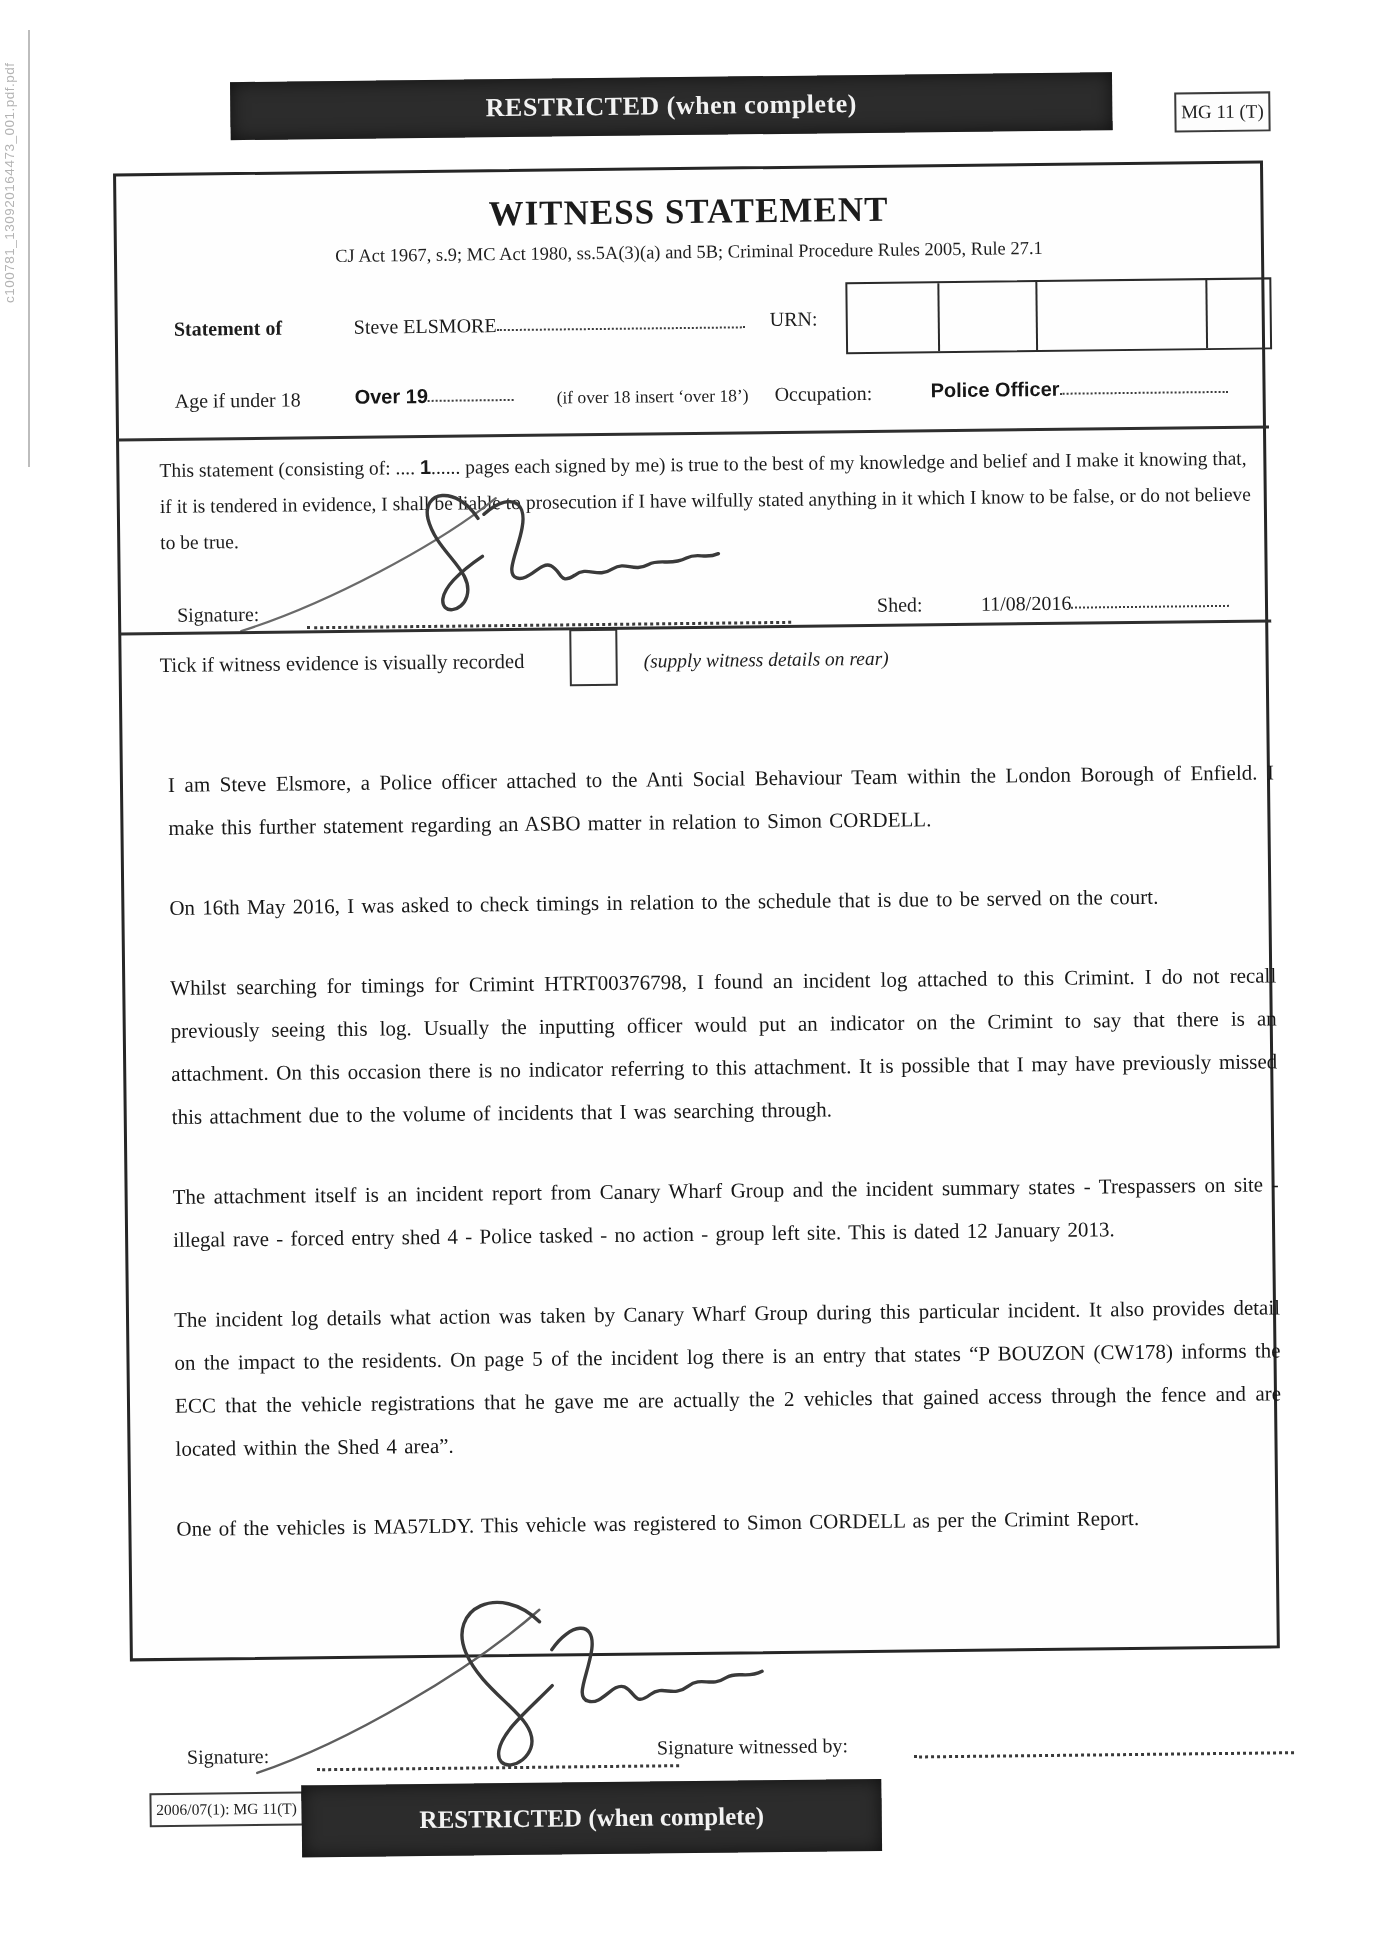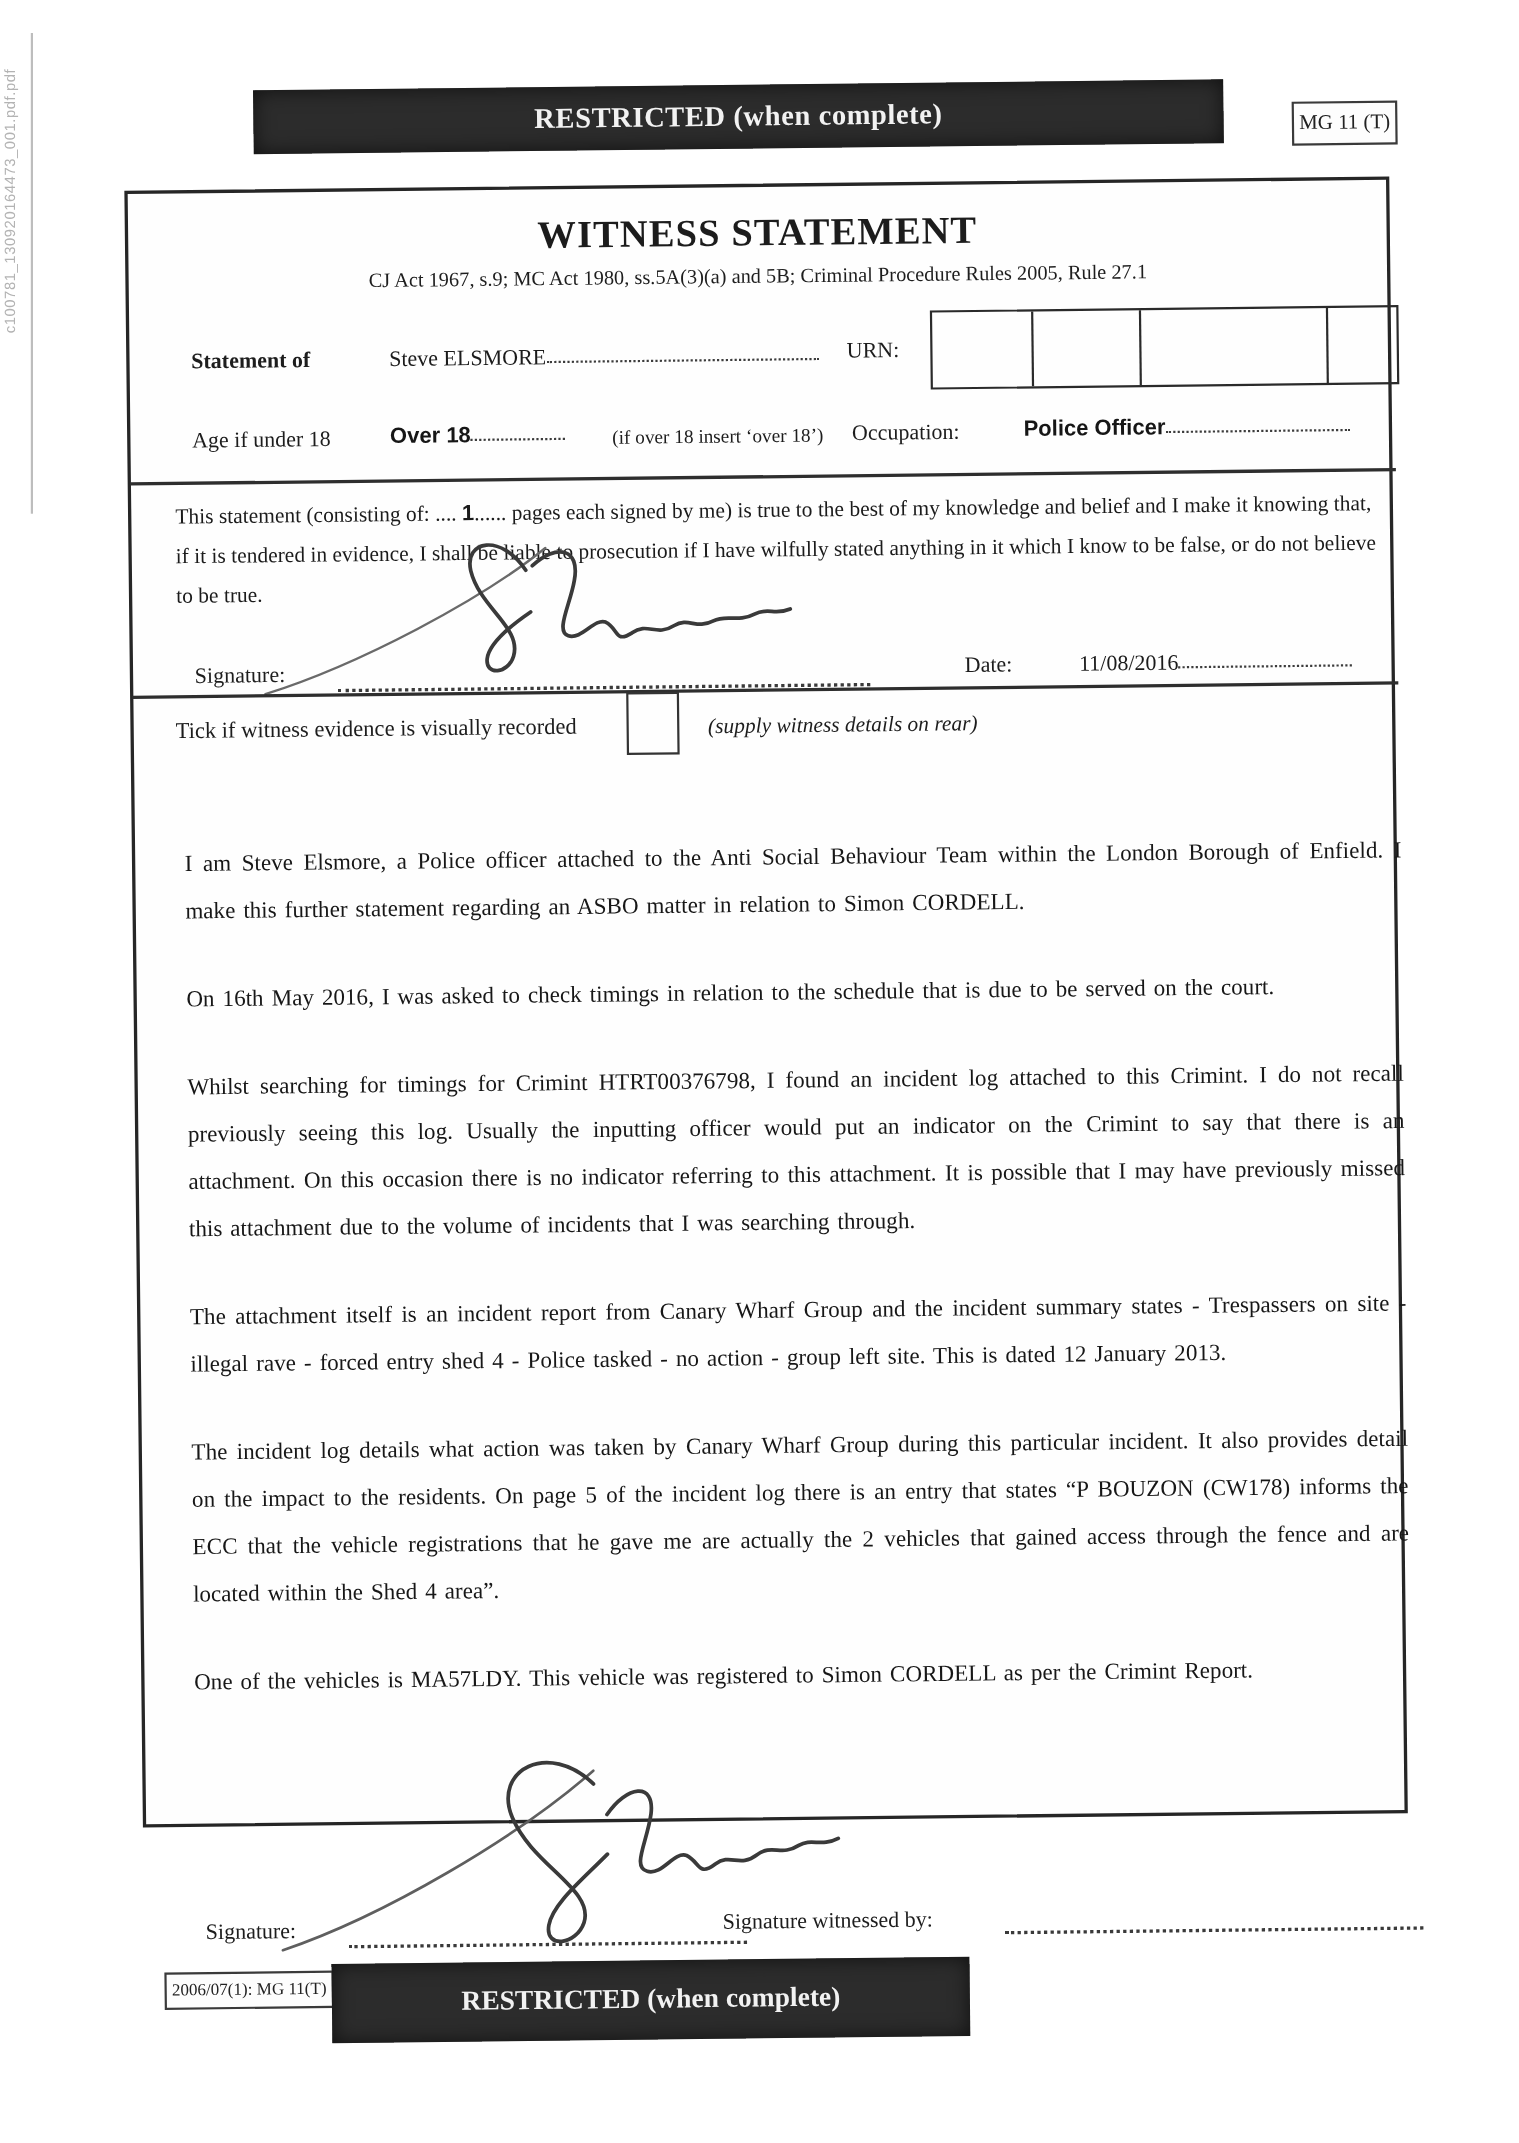--- a/index.html
+++ b/index.html
@@ -100,21 +100,21 @@
       <div class="lbl" style="left:652px; top:139px;">URN:</div>
       <div class="urn-box">
         <div class="urn-cell" style="width:90px;"></div>
         <div class="urn-cell" style="width:98px;"></div>
         <div class="urn-cell" style="width:170px;"></div>
         <div class="urn-cell" style="flex:1;"></div>
       </div>
 
       <div class="lbl" style="left:56px; top:214px;">Age if under 18</div>
       <div class="val-sans" style="left:236px; top:212px;">
-        <span>Over 18</span><span class="dots" style="width:86px;"></span>
+        <span>Over 19</span><span class="dots" style="width:86px;"></span>
       </div>
       <div class="lbl" style="left:438px; top:216px; font-size:17.5px;">(if over 18 insert ‘over 18’)</div>
       <div class="lbl" style="left:656px; top:214px;">Occupation:</div>
       <div class="val-sans" style="left:812px; top:212px;">
         <span>Police Officer</span><span class="dots" style="width:168px;"></span>
       </div>
 
       <div class="hline" style="top:262px;"></div>
 
       <div class="decl">
@@ -122,21 +122,21 @@
       </div>
 
       <svg class="sig-svg" style="left:106px; top:306px; width:520px; height:158px;" viewBox="0 0 520 158">
         <path d="M14,150 C100,124 212,66 270,20" style="stroke-width:2.2; stroke:#6a6a6a;"></path>
         <path d="M252,40 C230,6 196,12 202,40 C210,74 248,92 240,118 C235,134 214,136 216,120 C218,106 238,90 256,78"></path>
         <path d="M258,36 C280,16 302,20 296,50 C292,72 278,96 290,100 C302,104 314,84 324,88 C336,94 332,108 348,98 C362,88 370,102 386,92 C400,84 406,96 422,88 C434,82 444,90 460,82 C472,76 478,84 492,78"></path>
       </svg>
 
       <div class="lbl" style="left:56px; top:428px;">Signature:</div>
       <div class="dotline" style="left:186px; top:452px; width:484px;"></div>
-      <div class="lbl" style="left:756px; top:426px;">Date:</div>
+      <div class="lbl" style="left:756px; top:426px;">Shed:</div>
       <div class="val-serif" style="left:860px; top:426px;">
         <span>11/08/2016</span><span class="dots" style="width:158px;"></span>
       </div>
 
       <div class="hline" style="top:456px;"></div>
 
       <div class="lbl" style="left:38px; top:478px; font-size:20.5px;">Tick if witness evidence is visually recorded</div>
       <div class="checkbox"></div>
       <div class="lbl hint-italic" style="left:522px; top:480px; font-size:19.5px;">(supply witness details on rear)</div>
 

